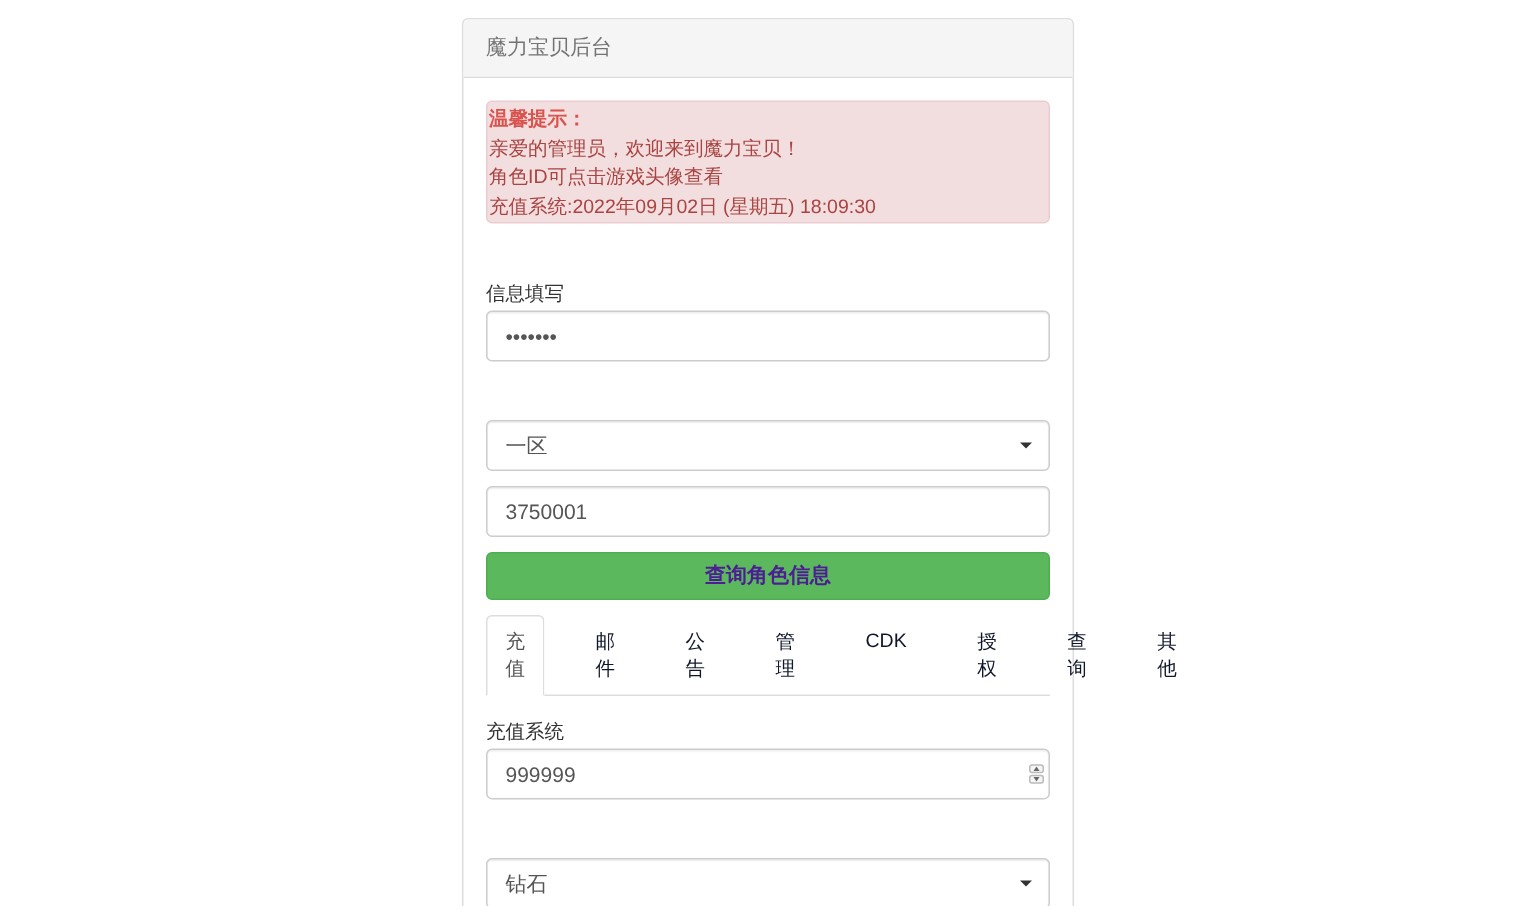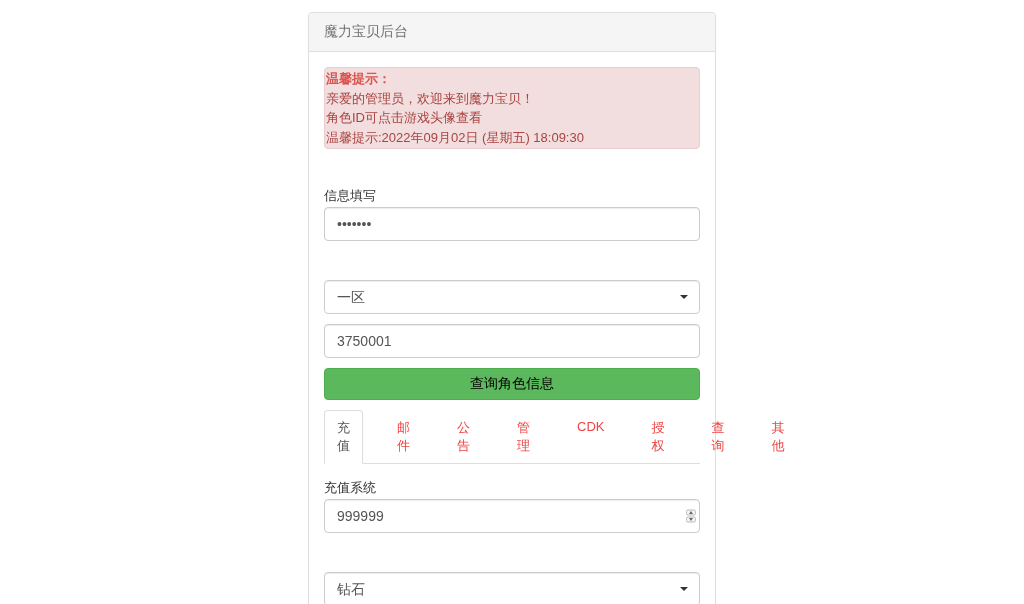--- a/index.html
+++ b/index.html
@@ -104,62 +104,63 @@
   width: 100%;
   padding: 6px 12px;
   font-size: 14px;
   text-align: center;
   border: 1px solid transparent;
   border-radius: 4px;
   cursor: pointer;
   margin-bottom: 10px;
 }
 .btn-success {
-  color: #000000;
+  color: #4c1d95;
   background: #5cb85c;
   border-color: #4cae4c;
+  font-weight: bold;
 }
 .nav-tabs {
   border-bottom: 1px solid #ddd;
   display: flex;
   list-style: none;
   margin-bottom: 15px;
   gap: 21px;
 }
 .nav-tabs li {
   margin-bottom: -1px;
 }
 .nav-tabs a {
   display: block;
   padding: 8px 12px;
   border: 1px solid transparent;
   border-radius: 4px 4px 0 0;
   text-decoration: none;
-  color: #ef4444;
+  color: #0f172a;
   font-size: 13px;
   cursor: pointer;
 }
 .nav-tabs li.active a {
   color: #555;
   background: #fff;
   border-color: #ddd #ddd #fff;
 }
 </style>
 </head>
 <body>
 
 <div class="panel">
   <div class="panel-heading">魔力宝贝后台</div>
   <div class="panel-body">
 
     <div class="alert">
       <b>温馨提示：</b><br>
       <span>亲爱的管理员，欢迎来到魔力宝贝！</span><br>
       <span>角色ID可点击游戏头像查看</span><br>
-      <span>温馨提示:2022年09月02日 (星期五) 18:09:30</span>
+      <span>充值系统:2022年09月02日 (星期五) 18:09:30</span>
     </div>
 
     <div class="form-group">
       <span class="form-label">信息填写</span>
       <input type="password" class="form-control" value="•••••••" style="">
     </div>
 
     <div class="form-group select-wrap">
       <div class="form-control">一区</div>
       <span class="caret"></span>

